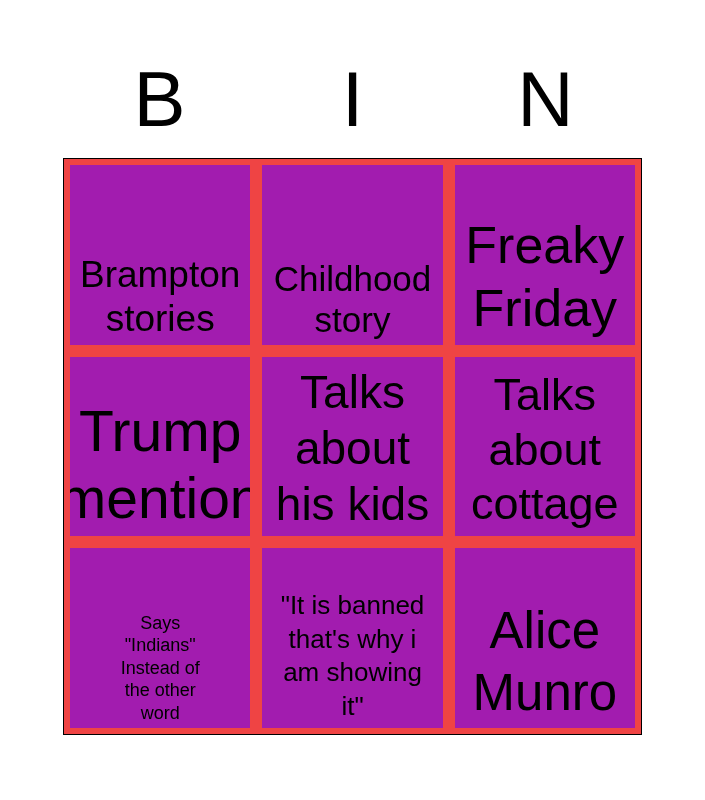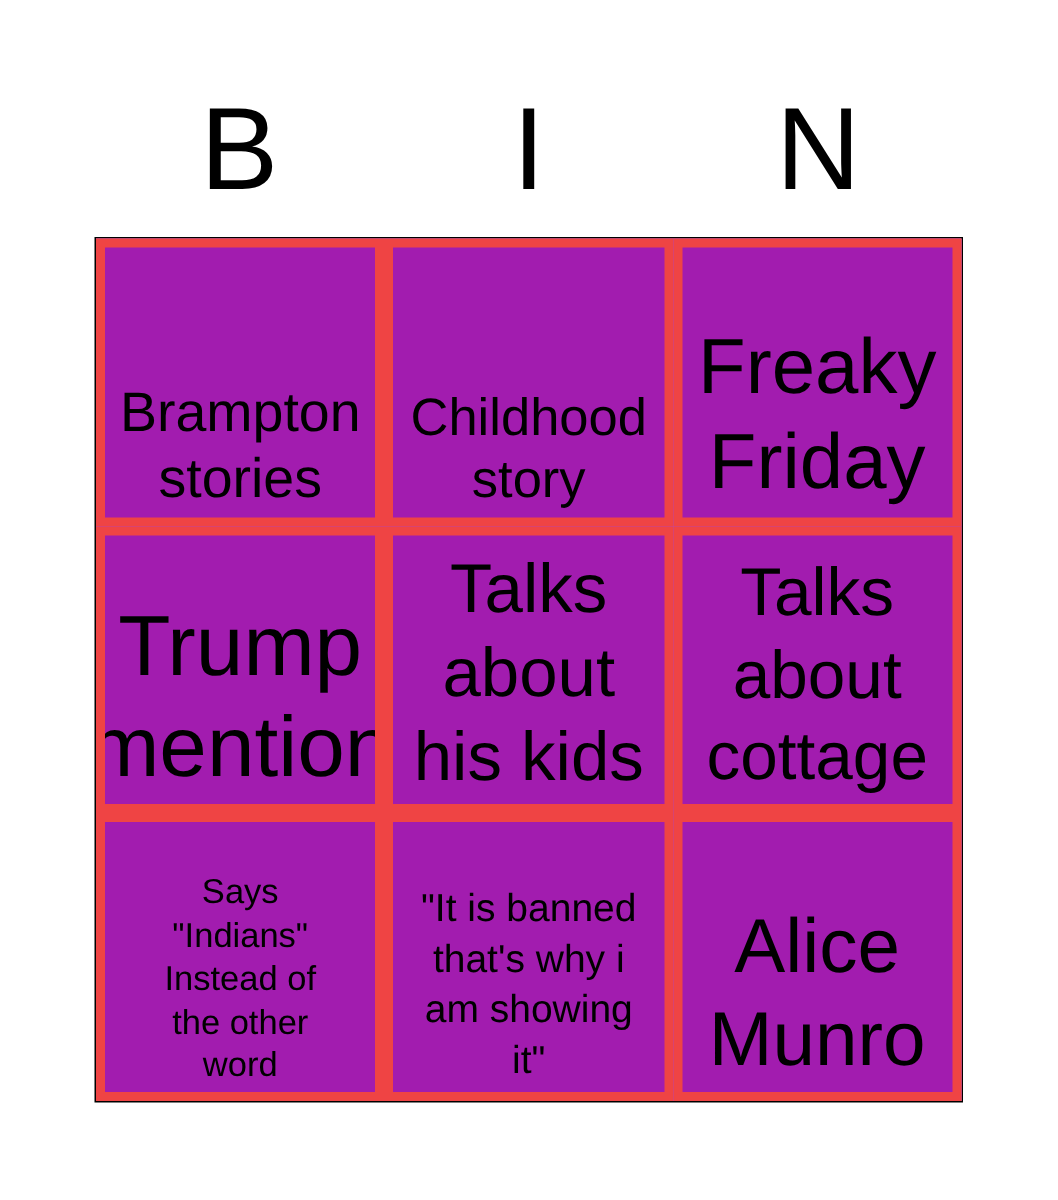--- a/index.html
+++ b/index.html
@@ -62,21 +62,21 @@
     line-height: 1.18;
     color: #000000;
   }
   
   .fs-c0 { font-size: 37px; }
   .fs-c1 { font-size: 35px; }
   .fs-c2 { font-size: 52px; line-height: 1.22; }
   .fs-c3 { font-size: 57px; }
   .fs-c4 { font-size: 46px; line-height: 1.22; }
   .fs-c5 { font-size: 45px; line-height: 1.22; }
-  .fs-c6 { font-size: 23px; line-height: 1.25; }
+  .fs-c6 { font-size: 18px; line-height: 1.25; }
   .fs-c7 { font-size: 26px; line-height: 1.3; }
   .fs-c8 { font-size: 51px; line-height: 1.22; }
 </style>
 </head>
 <body>
 
 <div class="stage">
 
   <div class="header-row">
     <div class="header-letter">B</div>

